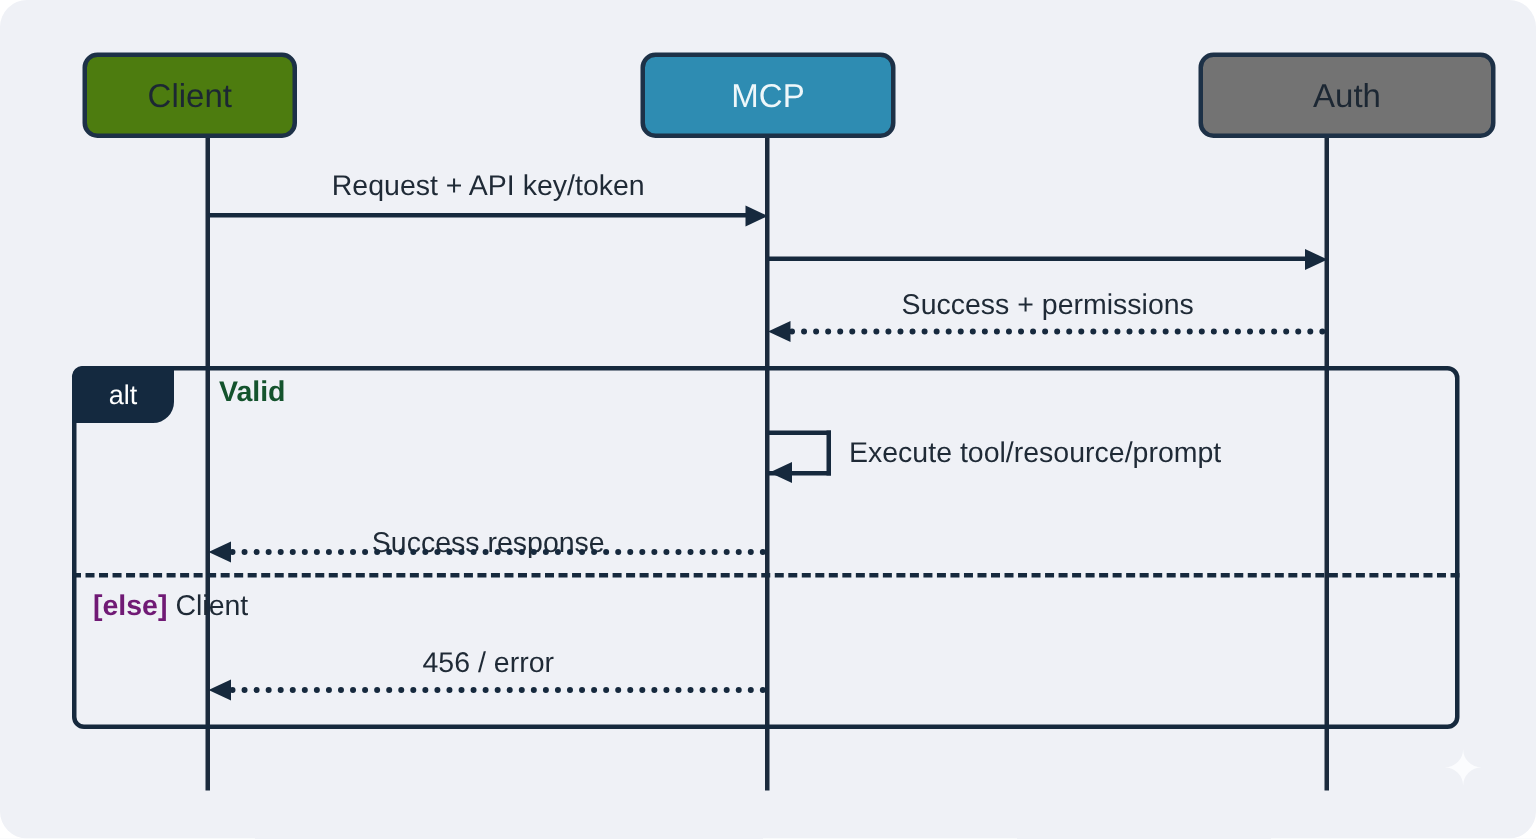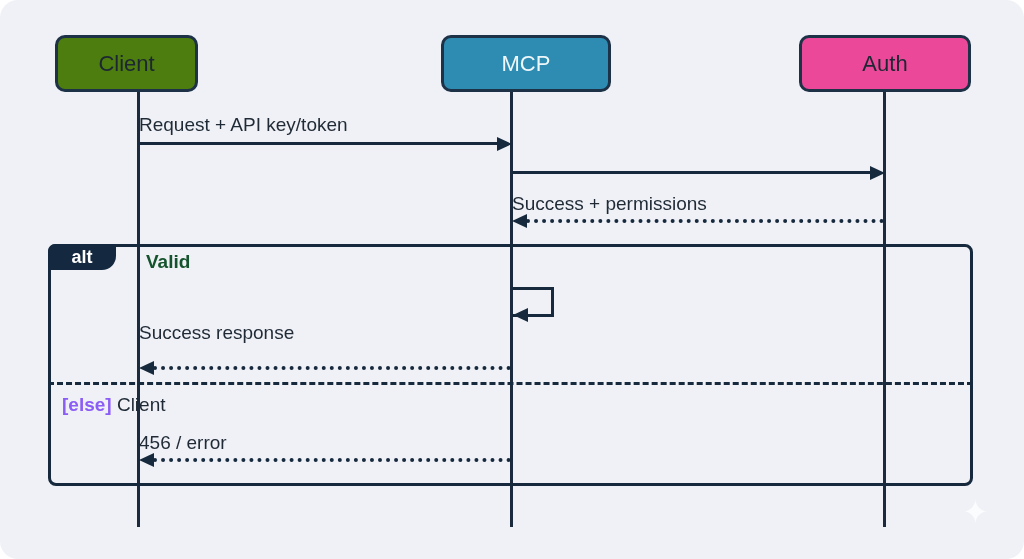--- a/index.html
+++ b/index.html
@@ -25,22 +25,22 @@
     border-radius: 10px;
     box-sizing: border-box;
     display: flex;
     align-items: center;
     justify-content: center;
     font-size: 22px;
     color: #1c2733;
     z-index: 3;
   }
   .actor-client { left: 55px;  width: 143px; background: #4d7c0f; }
-  .actor-mcp    { left: 427px; width: 170px; background: #2e8cb2; color: #eef7fa; margin-left: 14px; }
-  .actor-auth   { left: 799px; width: 172px; background: #ec4899; }
+  .actor-mcp    { left: 427px; width: 170px; background: #2e8cb2; color: #eef7fa; }
+  .actor-auth   { left: 799px; width: 198px; background: #737373; }
 
   
   .lifeline {
     position: absolute;
     top: 90px;
     width: 3px;
     height: 437px;
     background: #1b2a3c;
     z-index: 1;
   }
@@ -64,20 +64,21 @@
     border-bottom: 7px solid transparent;
     z-index: 2;
   }
   .arrowhead.right { border-left: 15px solid #16293d; }
   .arrowhead.left  { border-right: 15px solid #16293d; }
 
   .msg-label {
     position: absolute;
     font-size: 19px;
     color: #1f2a36;
+    text-align: center;
     white-space: nowrap;
     z-index: 2;
   }
 
   
   .self-loop {
     position: absolute;
     left: 512px; top: 287px;
     width: 42px; height: 30px;
     border: 3px solid #16293d;
@@ -93,25 +94,25 @@
     width: 925px; height: 242px;
     border: 3px solid #16293d;
     border-radius: 8px;
     box-sizing: border-box;
     z-index: 4;
     pointer-events: none;
   }
   .alt-badge {
     position: absolute;
     left: 48px; top: 244px;
-    width: 68px; height: 26px;
+    width: 68px; height: 38px;
     background: #14293f;
     color: #ffffff;
     font-size: 18px;
-    font-weight: 700;
+    font-weight: 400;
     display: flex;
     align-items: center;
     justify-content: center;
     border-radius: 7px 0 14px 0;
     box-sizing: border-box;
     z-index: 5;
   }
   .alt-condition {
     position: absolute;
     left: 146px; top: 251px;
@@ -127,21 +128,21 @@
     border-top: 3px dashed #16293d;
     z-index: 4;
   }
   .else-label {
     position: absolute;
     left: 62px; top: 394px;
     font-size: 19px;
     color: #1f2a36;
     z-index: 5;
   }
-  .else-label .else-op { font-weight: 700; color: #8b5cf6; text-align: right; }
+  .else-label .else-op { font-weight: 700; color: #701a75; text-align: right; }
 
   .sparkle {
     position: absolute;
     left: 962px; top: 496px;
     font-size: 32px;
     color: #fbfcfe;
     z-index: 6;
     line-height: 1;
   }
 </style>
@@ -176,22 +177,23 @@
   <div class="arrowhead left" style="left:512px; top:214px;"></div>
 
   <div class="alt-frame"></div>
   <div class="alt-badge">
     <span>alt</span>
   </div>
   <div class="alt-condition">Valid</div>
 
   <div class="self-loop"></div>
   <div class="arrowhead left" style="left:513px; top:308px;"></div>
-
-  <div class="msg-label" style="left:139px; width:373px; top:322px;">Success response</div>
+  <div class="msg-label" style="left:566px; top:292px; text-align:left;">Execute tool/resource/prompt</div>
+
+  <div class="msg-label" style="left:139px; width:373px; top:352px;">Success response</div>
   <div class="msg-line dotted" style="left:153px; top:366px; width:358px;"></div>
   <div class="arrowhead left" style="left:139px; top:361px;"></div>
 
   <div class="alt-divider"></div>
   <div class="else-label">
     <span class="else-op">[else]</span>
     <span> </span>
     <span>Client</span>
   </div>
 

